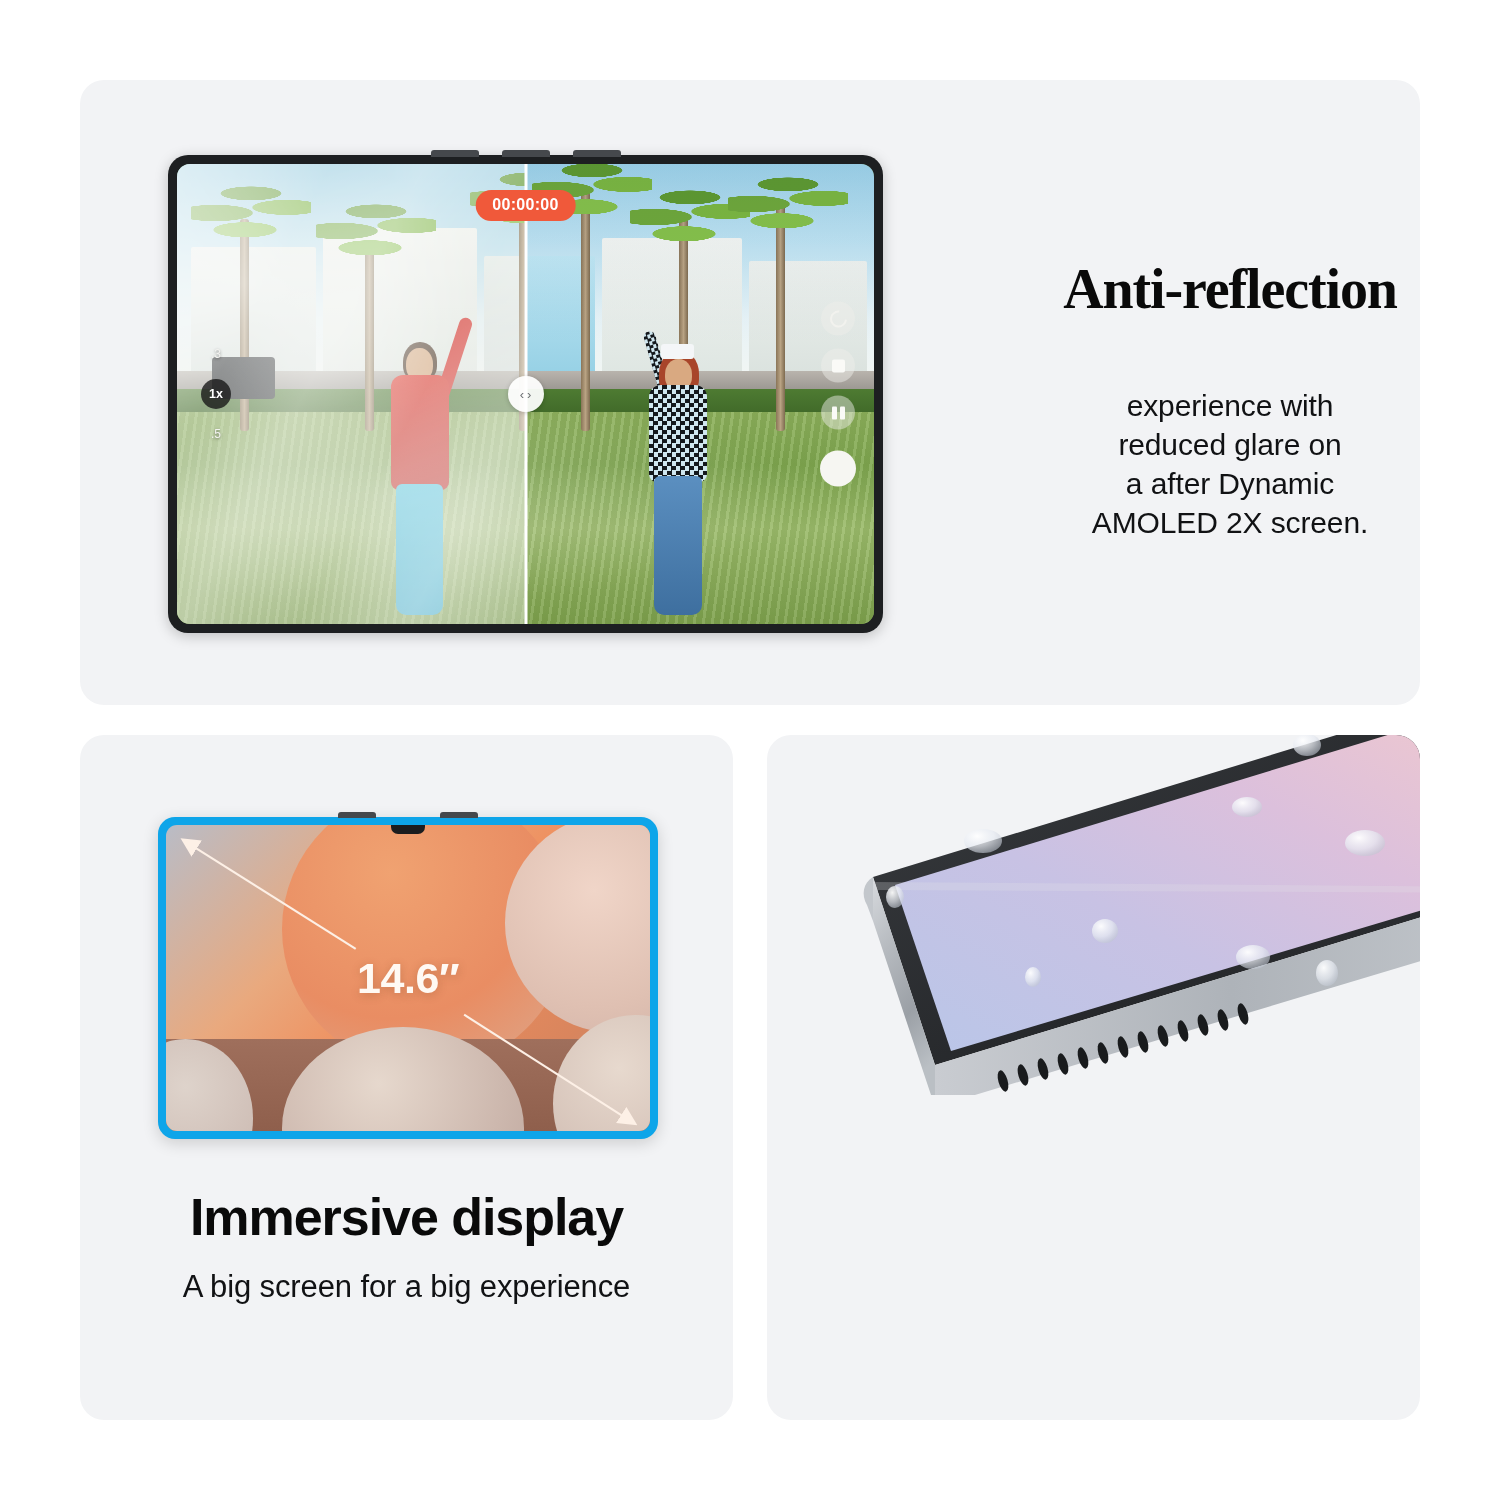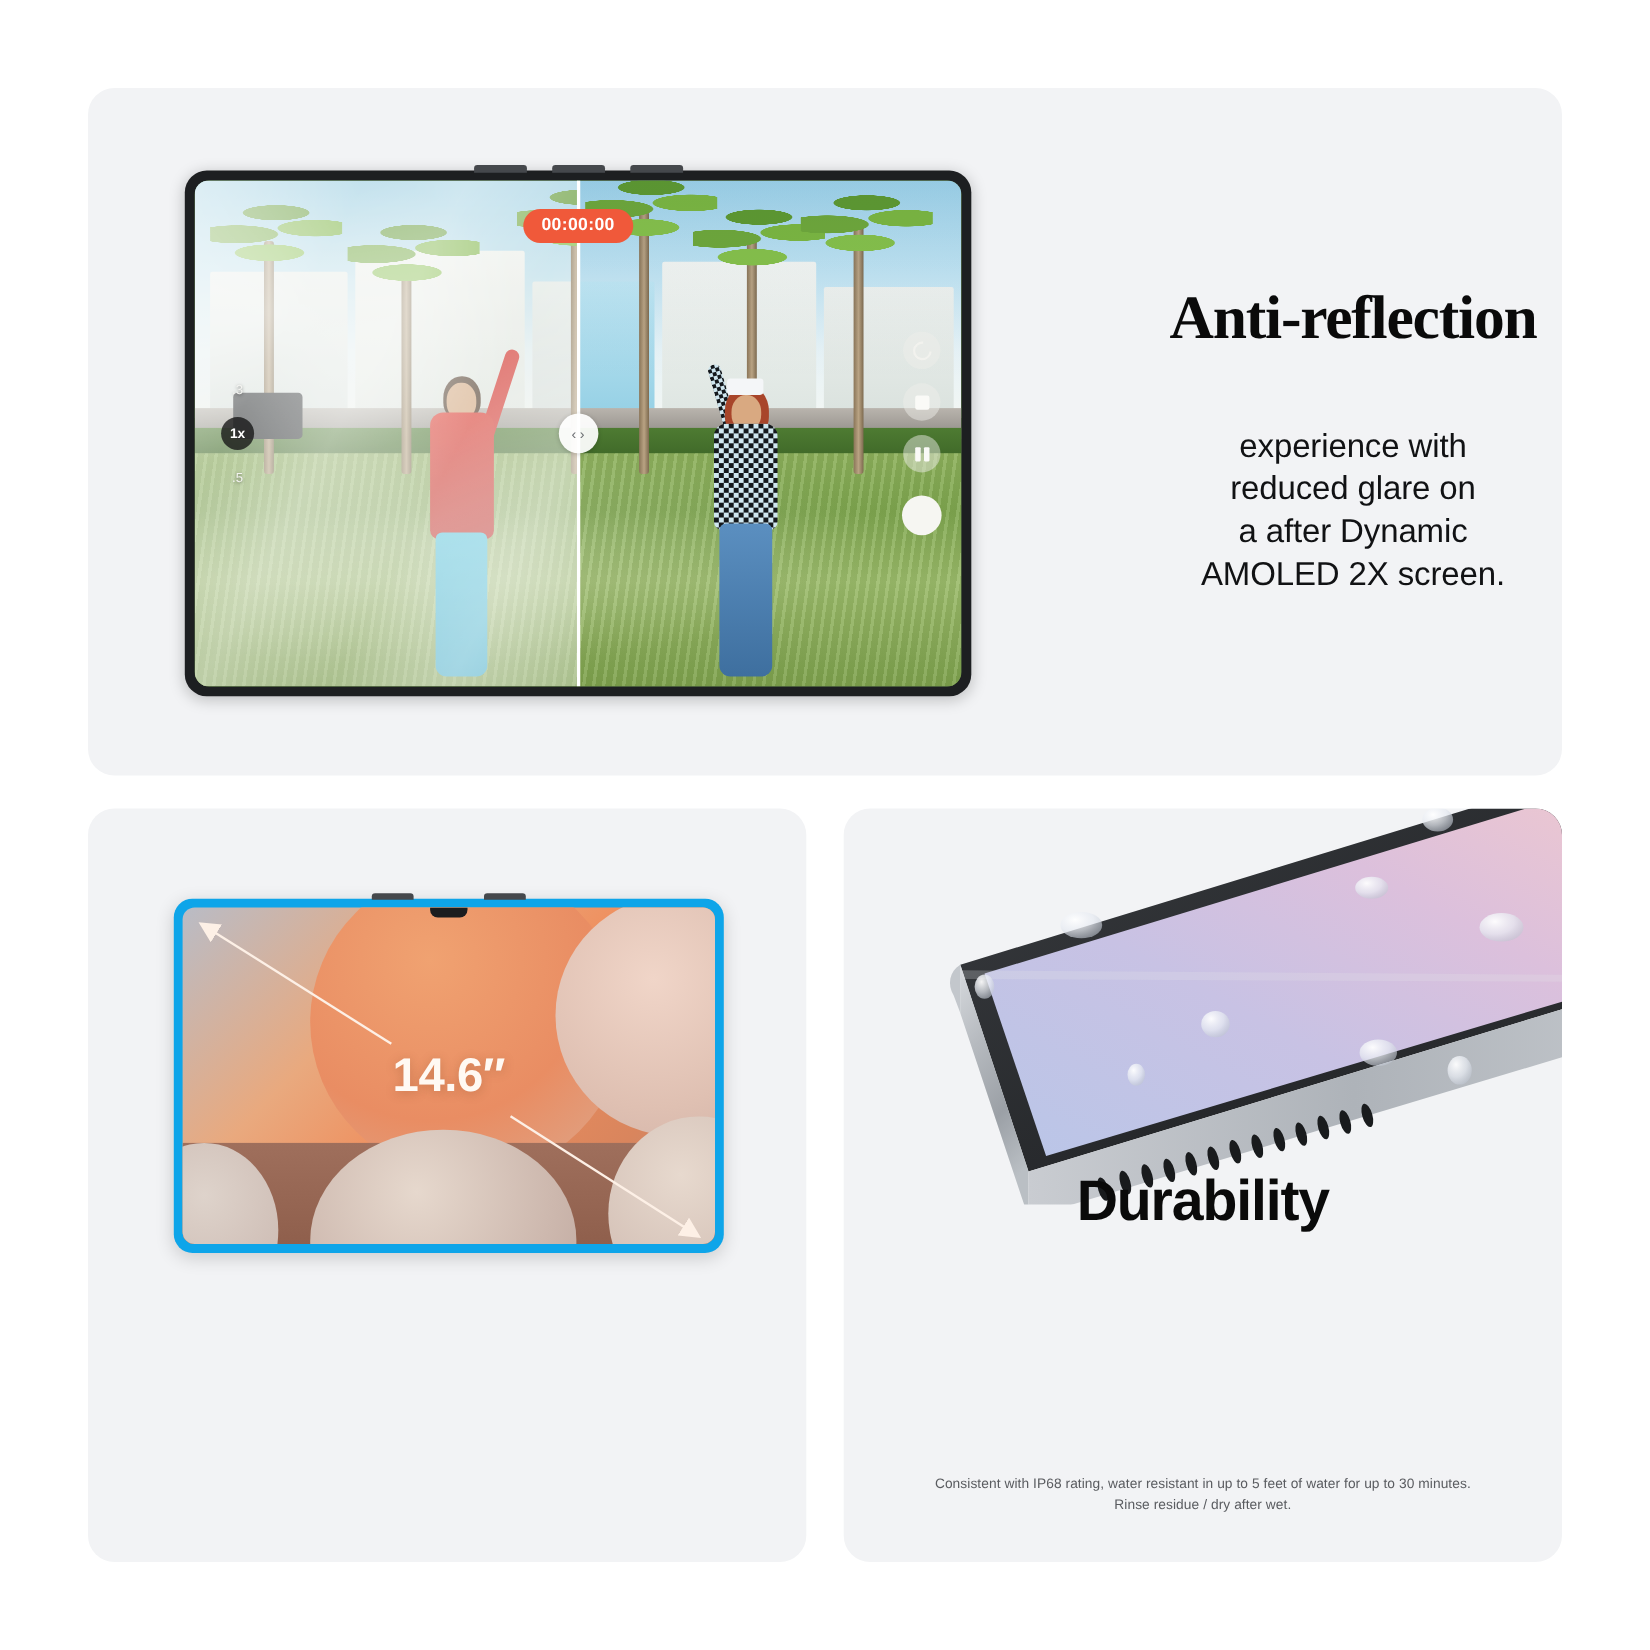--- a/index.html
+++ b/index.html
@@ -419,20 +419,24 @@
           </marker>
         </defs>
         <line x1="28" y1="22" x2="196" y2="128" stroke="#fdf0e6" stroke-width="2.2" marker-start="url(#ah-start)"></line>
         <line x1="308" y1="196" x2="474" y2="302" stroke="#fdf0e6" stroke-width="2.2" marker-end="url(#ah-end)"></line>
       </svg>
 
       <div id="size-label">14.6″</div>
     </div>
   </div>
 
+  <div id="display-copy">
+    <h2 class="headline">Immersive display</h2>
+    <p class="subcopy">A big screen for a big experience</p>
+  </div>
 
 </section>
 
 <section class="card" id="card-durable">
 
   <svg id="tablet-edge" viewBox="0 0 653 360">
     <defs>
       <linearGradient id="gFrame" x1="0" y1="0" x2="0.3" y2="1">
         <stop offset="0%" stop-color="#d7dade"></stop>
         <stop offset="35%" stop-color="#b6babf"></stop>
@@ -500,20 +504,15 @@
       <ellipse cx="700" cy="66" rx="14" ry="10" fill="url(#gDrop)"></ellipse>
       <ellipse cx="128" cy="162" rx="9" ry="11" fill="url(#gDrop)"></ellipse>
       <ellipse cx="338" cy="196" rx="13" ry="12" fill="url(#gDrop)"></ellipse>
       <ellipse cx="266" cy="242" rx="8" ry="10" fill="url(#gDrop)"></ellipse>
       <ellipse cx="486" cy="222" rx="17" ry="12" fill="url(#gDrop)"></ellipse>
       <ellipse cx="560" cy="238" rx="11" ry="13" fill="url(#gDrop)"></ellipse>
     </g>
   </svg>
 
   <div id="durable-copy">
-    <h2 class="headline">Durability</h2>
   </div>
 
-  <div id="durable-foot" class="footnote">
-    <span>Consistent with IP68 rating, water resistant in up to 5 feet of water for up to 30 minutes.</span><br>
-    <span>Rinse residue / dry after wet.</span>
-  </div>
 </section>
 
 </body></html>

